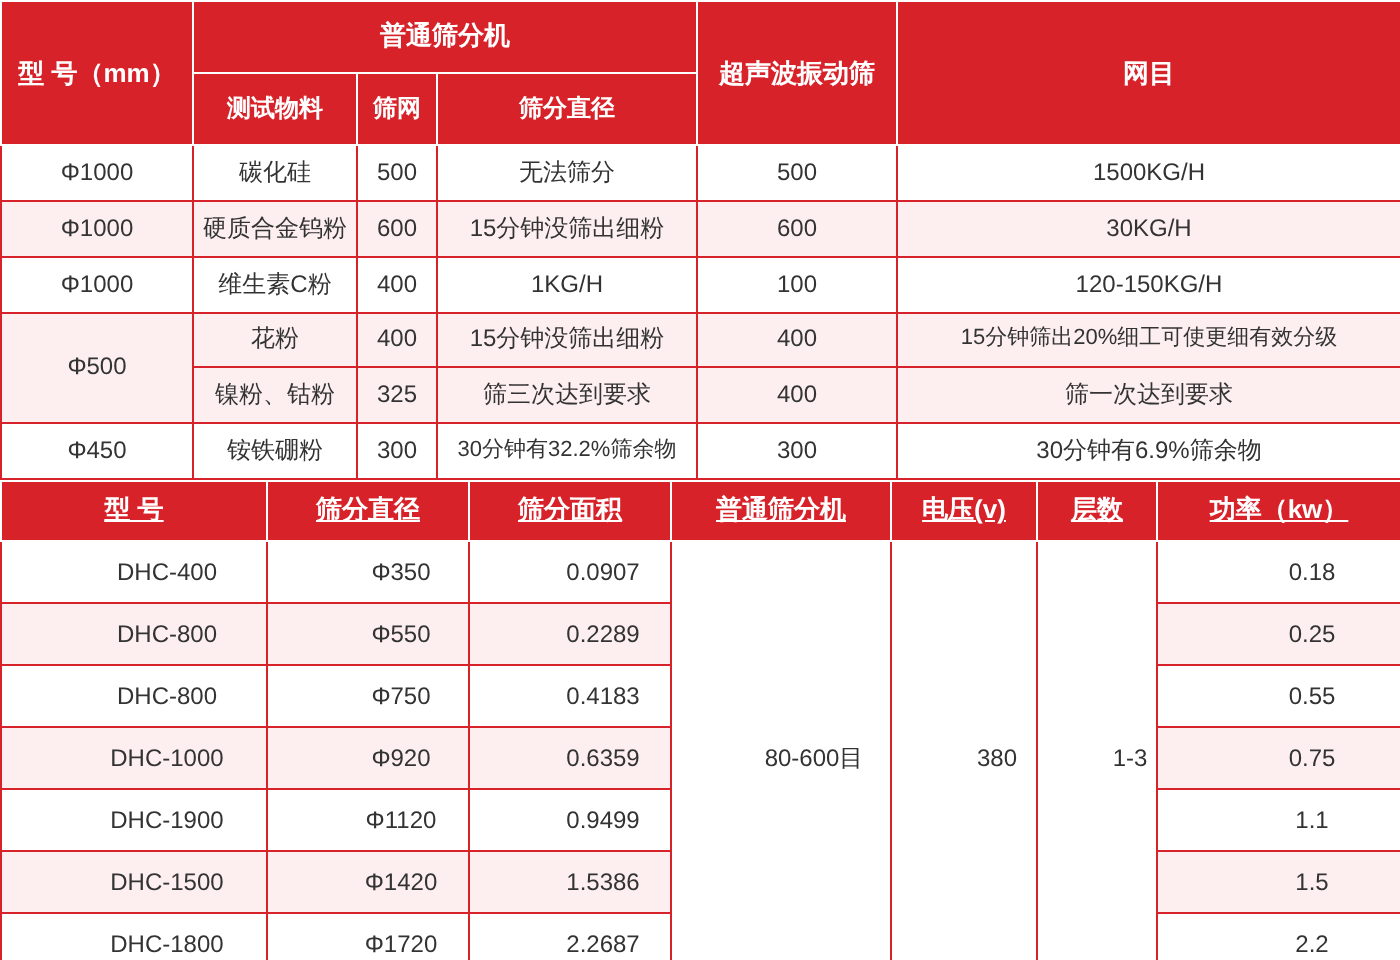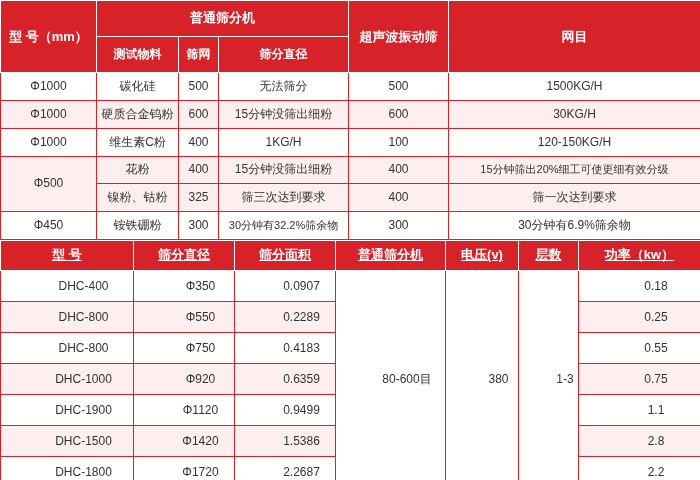--- a/index.html
+++ b/index.html
@@ -196,21 +196,21 @@
       <tr>
         <td class="cell">DHC-1900</td>
         <td class="cell">Φ1120</td>
         <td class="cell">0.9499</td>
         <td class="cell">1.1</td>
       </tr>
       <tr>
         <td class="cell alt">DHC-1500</td>
         <td class="cell alt">Φ1420</td>
         <td class="cell alt">1.5386</td>
-        <td class="cell alt">2.8</td>
+        <td class="cell alt">1.5</td>
       </tr>
       <tr>
         <td class="cell">DHC-1800</td>
         <td class="cell">Φ1720</td>
         <td class="cell">2.2687</td>
         <td class="cell">2.2</td>
       </tr>
     </tbody>
   </table>
 

